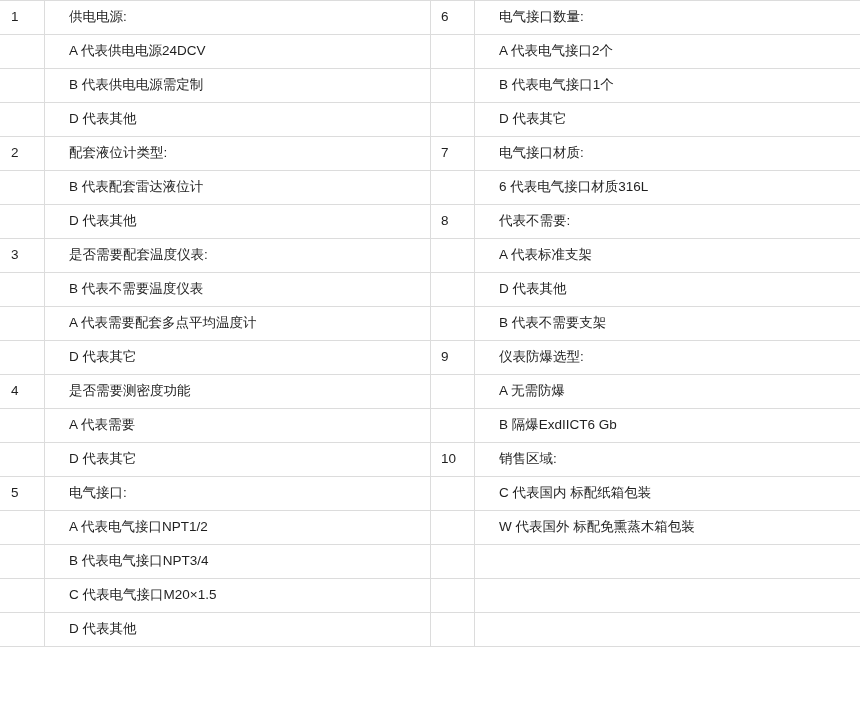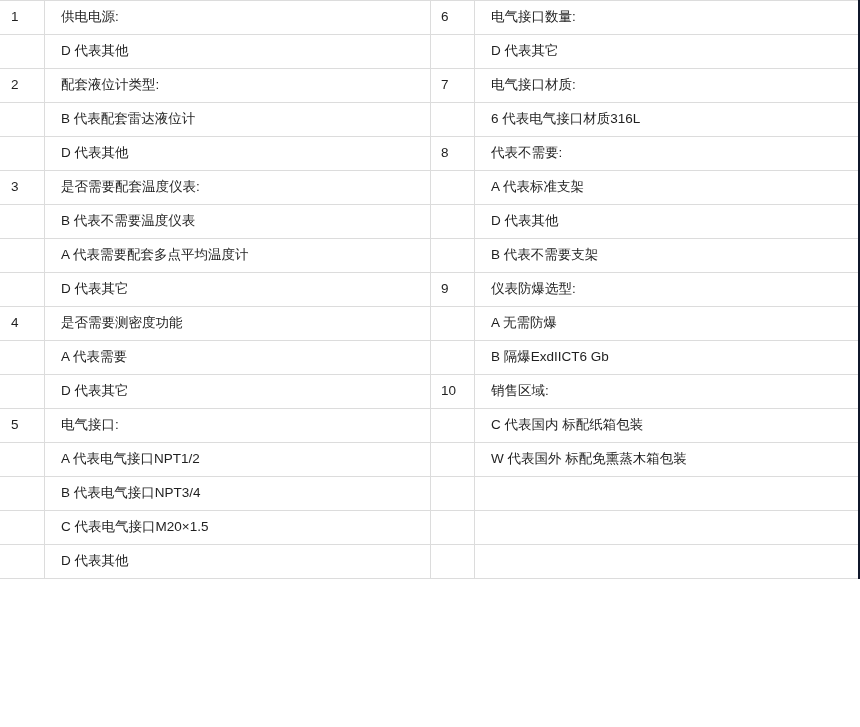--- a/index.html
+++ b/index.html
@@ -37,46 +37,58 @@
     color: #1f1f1f;
     white-space: nowrap;
     overflow: hidden;
   }
   table.spec-table td.num {
     padding-left: 10px;
     text-align: left;
     color: #1f1f1f;
   }
   table.spec-table td.text {
-    padding-left: 16px;
+    padding-left: 24px;
   }
   table.spec-table tr:first-child td {
     border-top: 1px solid #dcdcdc;
   }
   
   table.spec-table td:first-child { border-left: 1px solid #ffffff; }
-  table.spec-table td:last-child  { border-right: 5px solid #0f172a; }
+  table.spec-table td:last-child  { border-right: 2px solid #0f172a; }
 </style>
 </head>
 <body>
 
 <div class="page">
   <table class="spec-table">
     <colgroup>
       <col class="c-num">
         <col class="c-text">
         <col class="c-num">
         <col class="c-text">
     </colgroup>
     <tbody>
         <tr>
           <td class="num">1</td>
           <td class="text">供电电源:</td>
           <td class="num">6</td>
           <td class="text">电气接口数量:</td>
+        </tr>
+        <tr>
+          <td class="num"></td>
+          <td class="text">A 代表供电电源24DCV</td>
+          <td class="num"></td>
+          <td class="text">A 代表电气接口2个</td>
+        </tr>
+        <tr>
+          <td class="num"></td>
+          <td class="text">B 代表供电电源需定制</td>
+          <td class="num"></td>
+          <td class="text">B 代表电气接口1个</td>
         </tr>
         <tr>
           <td class="num"></td>
           <td class="text">D 代表其他</td>
           <td class="num"></td>
           <td class="text">D 代表其它</td>
         </tr>
         <tr>
           <td class="num">2</td>
           <td class="text">配套液位计类型:</td>

